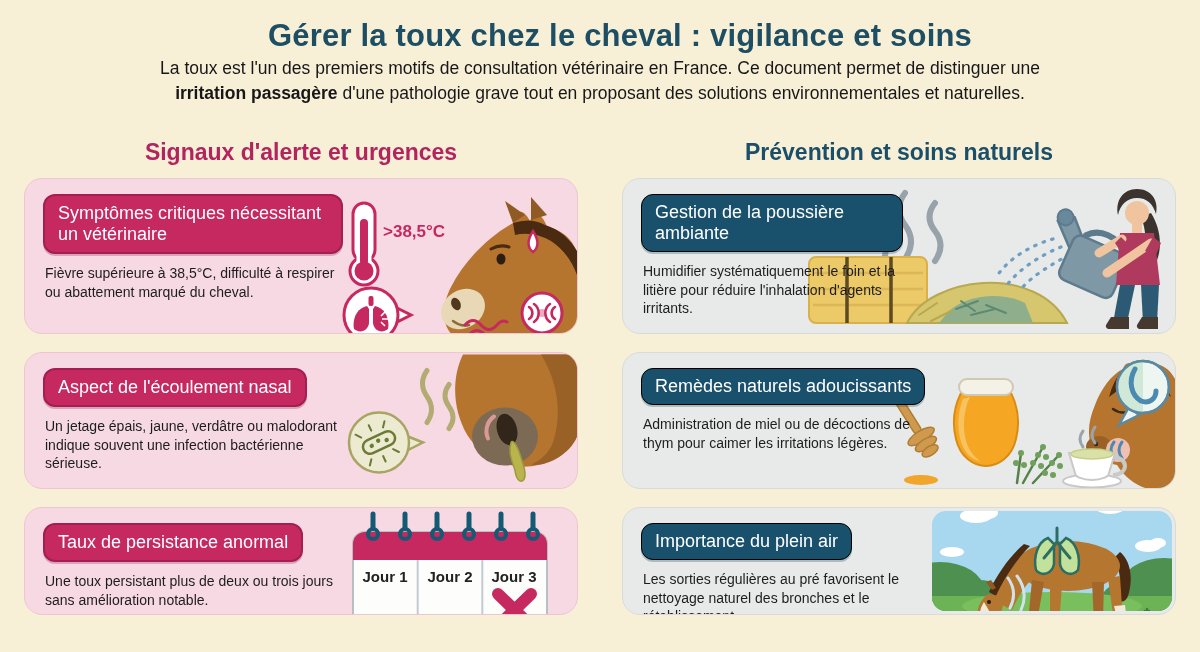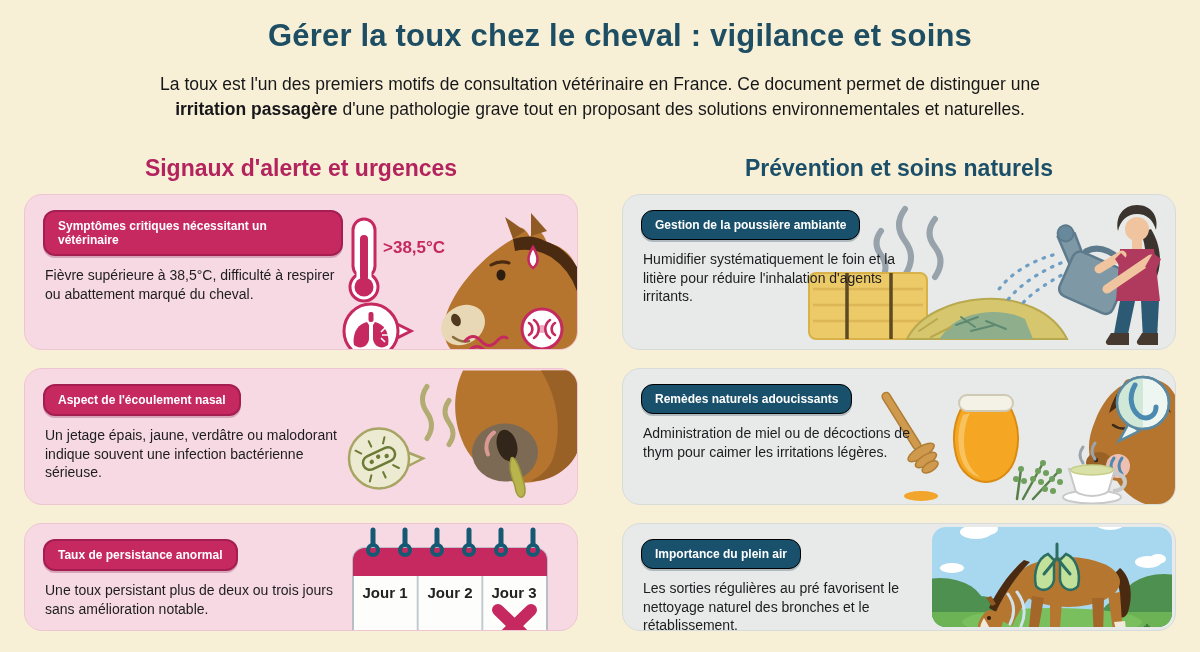--- a/index.html
+++ b/index.html
@@ -17,21 +17,21 @@
     font-weight:bold;
     color:#1d4e63;
     letter-spacing:.2px;
     padding-top:18px;
     padding-left:40px;
   }
   .intro {
     text-align:center;
     font-size:17.5px;
     line-height:1.45;
-    margin-top:18px;
+    margin-top:2px;
     color:#17171a;
   }
   .columns {
     display:flex;
     gap:44px;
     padding:0 24px;
     margin-top:32px;
   }
   .column { flex:1; min-width:0; }
   .col-header {
@@ -52,22 +52,22 @@
   }
   .card.alert { background:#f7d9e3; border:1.5px solid #efc5d4; }
   .card.care  { background:#e7eae8; border:1.5px solid #d7dcda; }
   .card.h1 { height:156px; }
   .card.h2 { height:137px; }
   .card.h3 { height:108px; margin-bottom:0; }
 
   .badge {
     display:inline-block;
     color:#fff;
-    font-weight:bold;
-    font-size:12px;
+    font-weight:normal;
+    font-size:18px;
     line-height:1.18;
     padding:7px 13px;
     border-radius:12px;
     position:relative;
     z-index:2;
   }
   .badge.alert { background:#c5295f; border:2px solid #a51e52; box-shadow:0 2px 0 rgba(120,10,60,.25); }
   .badge.care  { background:#19506b; border:1px solid #000000; box-shadow:0 2px 0 rgba(10,40,60,.25); }
   .badge.wrap-l { max-width:300px; }
   .badge.wrap-r { max-width:262px; }

